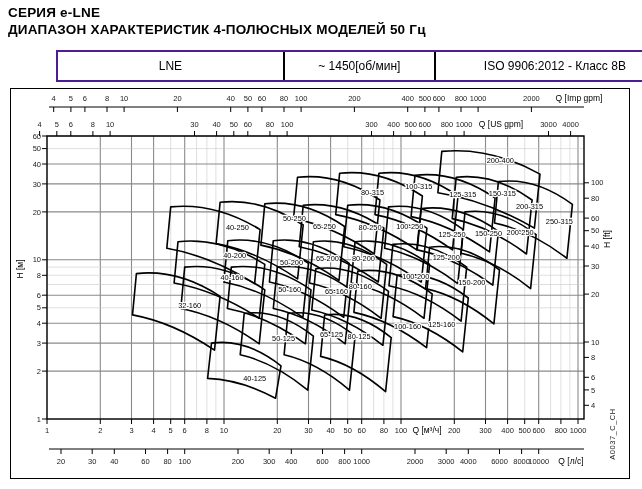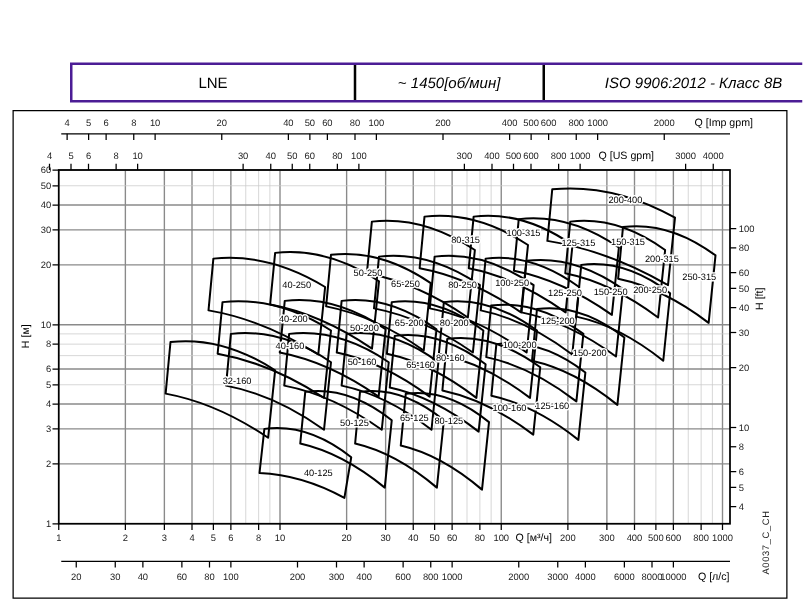--- a/index.html
+++ b/index.html
@@ -2,34 +2,38 @@
 <html><head>
 <meta charset="utf-8">
 <style>
   html,body{margin:0;padding:0;background:#fff;}
   body{font-family:"Liberation Sans",sans-serif;color:#000;}
   #page{position:relative;width:642px;height:489px;background:#fff;overflow:hidden;}
   .title-block{position:absolute;left:8px;top:4px;width:620px;}
   .title-line{font-weight:bold;font-size:13.5px;line-height:17px;letter-spacing:.2px;}
   .hdr-table{position:absolute;left:10px;top:50px;width:620px;height:32px;display:flex;border:2px solid #4c1d95;box-sizing:border-box;margin-left:46px;}
   .hdr-cell{display:flex;align-items:center;justify-content:center;font-size:12px;box-sizing:border-box;}
-  .hdr-cell+.hdr-cell{border-left:2px solid #000;font-style:italic;}
+  .hdr-cell+.hdr-cell{border-left:2px solid #000;}
   .c1{width:36.5%;} .c2{width:24.5%;} .c3{width:39%;}
   .chart-box{position:absolute;left:10px;top:88px;width:620px;height:391px;border:1.5px solid #000;box-sizing:border-box;background:#fff;}
   svg text{font-family:"Liberation Sans",sans-serif;}
   .tick-label{font-size:7.5px;fill:#1a1a1a;}
   .unit-label{font-size:8.5px;fill:#000;}
   .rot-label{font-size:8.5px;fill:#000;}
   .model-label{font-size:7.4px;fill:#000;paint-order:stroke;stroke:#fff;stroke-width:2.4px;stroke-linejoin:round;}
   .code-label{font-size:7.5px;fill:#222;letter-spacing:.5px;}
 </style>
 </head>
 <body>
 
 <div id="page">
+  <div class="title-block">
+    <div class="title-line">СЕРИЯ e-LNE</div>
+    <div class="title-line">ДИАПАЗОН ХАРАКТЕРИСТИК 4-ПОЛЮСНЫХ МОДЕЛЕЙ 50 Гц</div>
+  </div>
 
   <div class="hdr-table">
     <div class="hdr-cell c1">LNE</div>
     <div class="hdr-cell c2">~ 1450[об/мин]</div>
     <div class="hdr-cell c3">ISO 9906:2012 - Класс 8B</div>
   </div>
 
   <div class="chart-box">
     <svg id="chartsvg" width="617" height="388" viewBox="0 0 617 388">
         <g>

